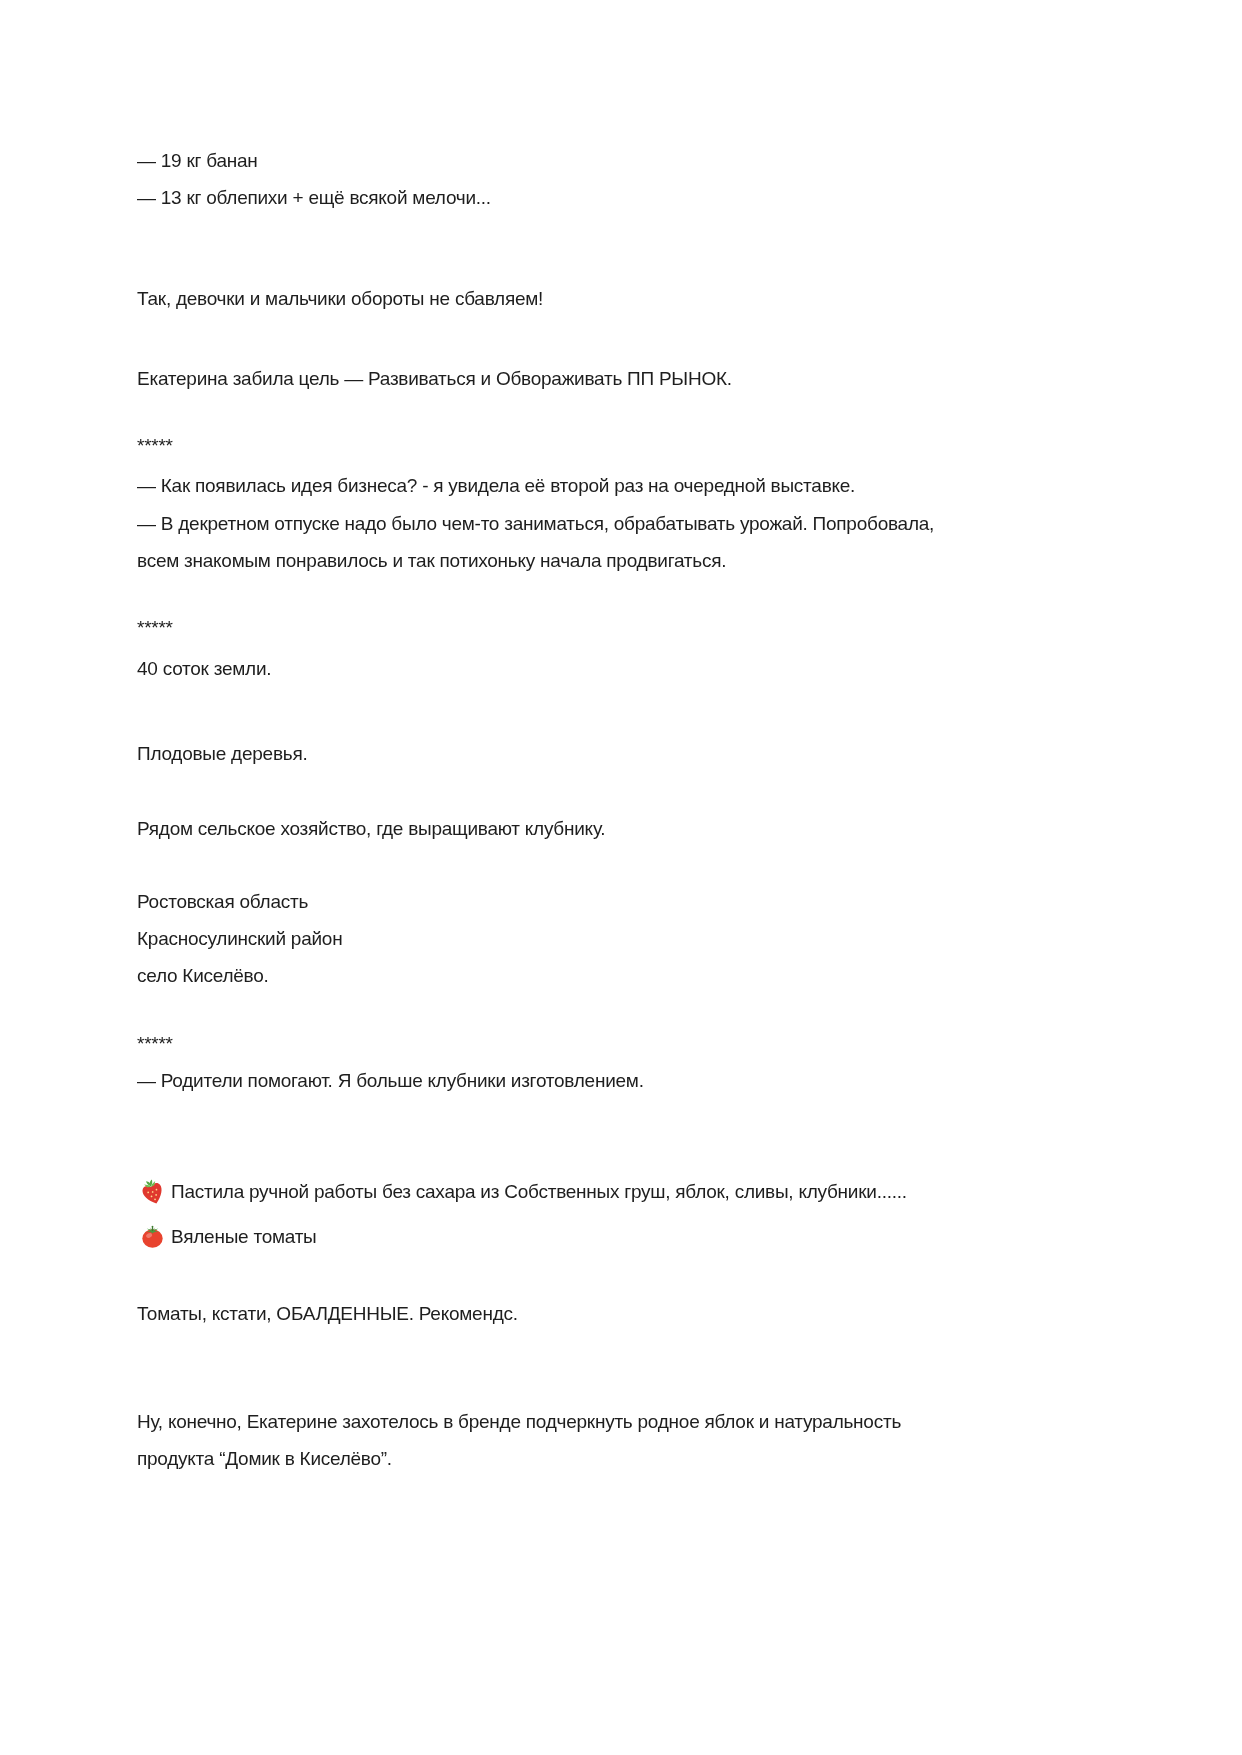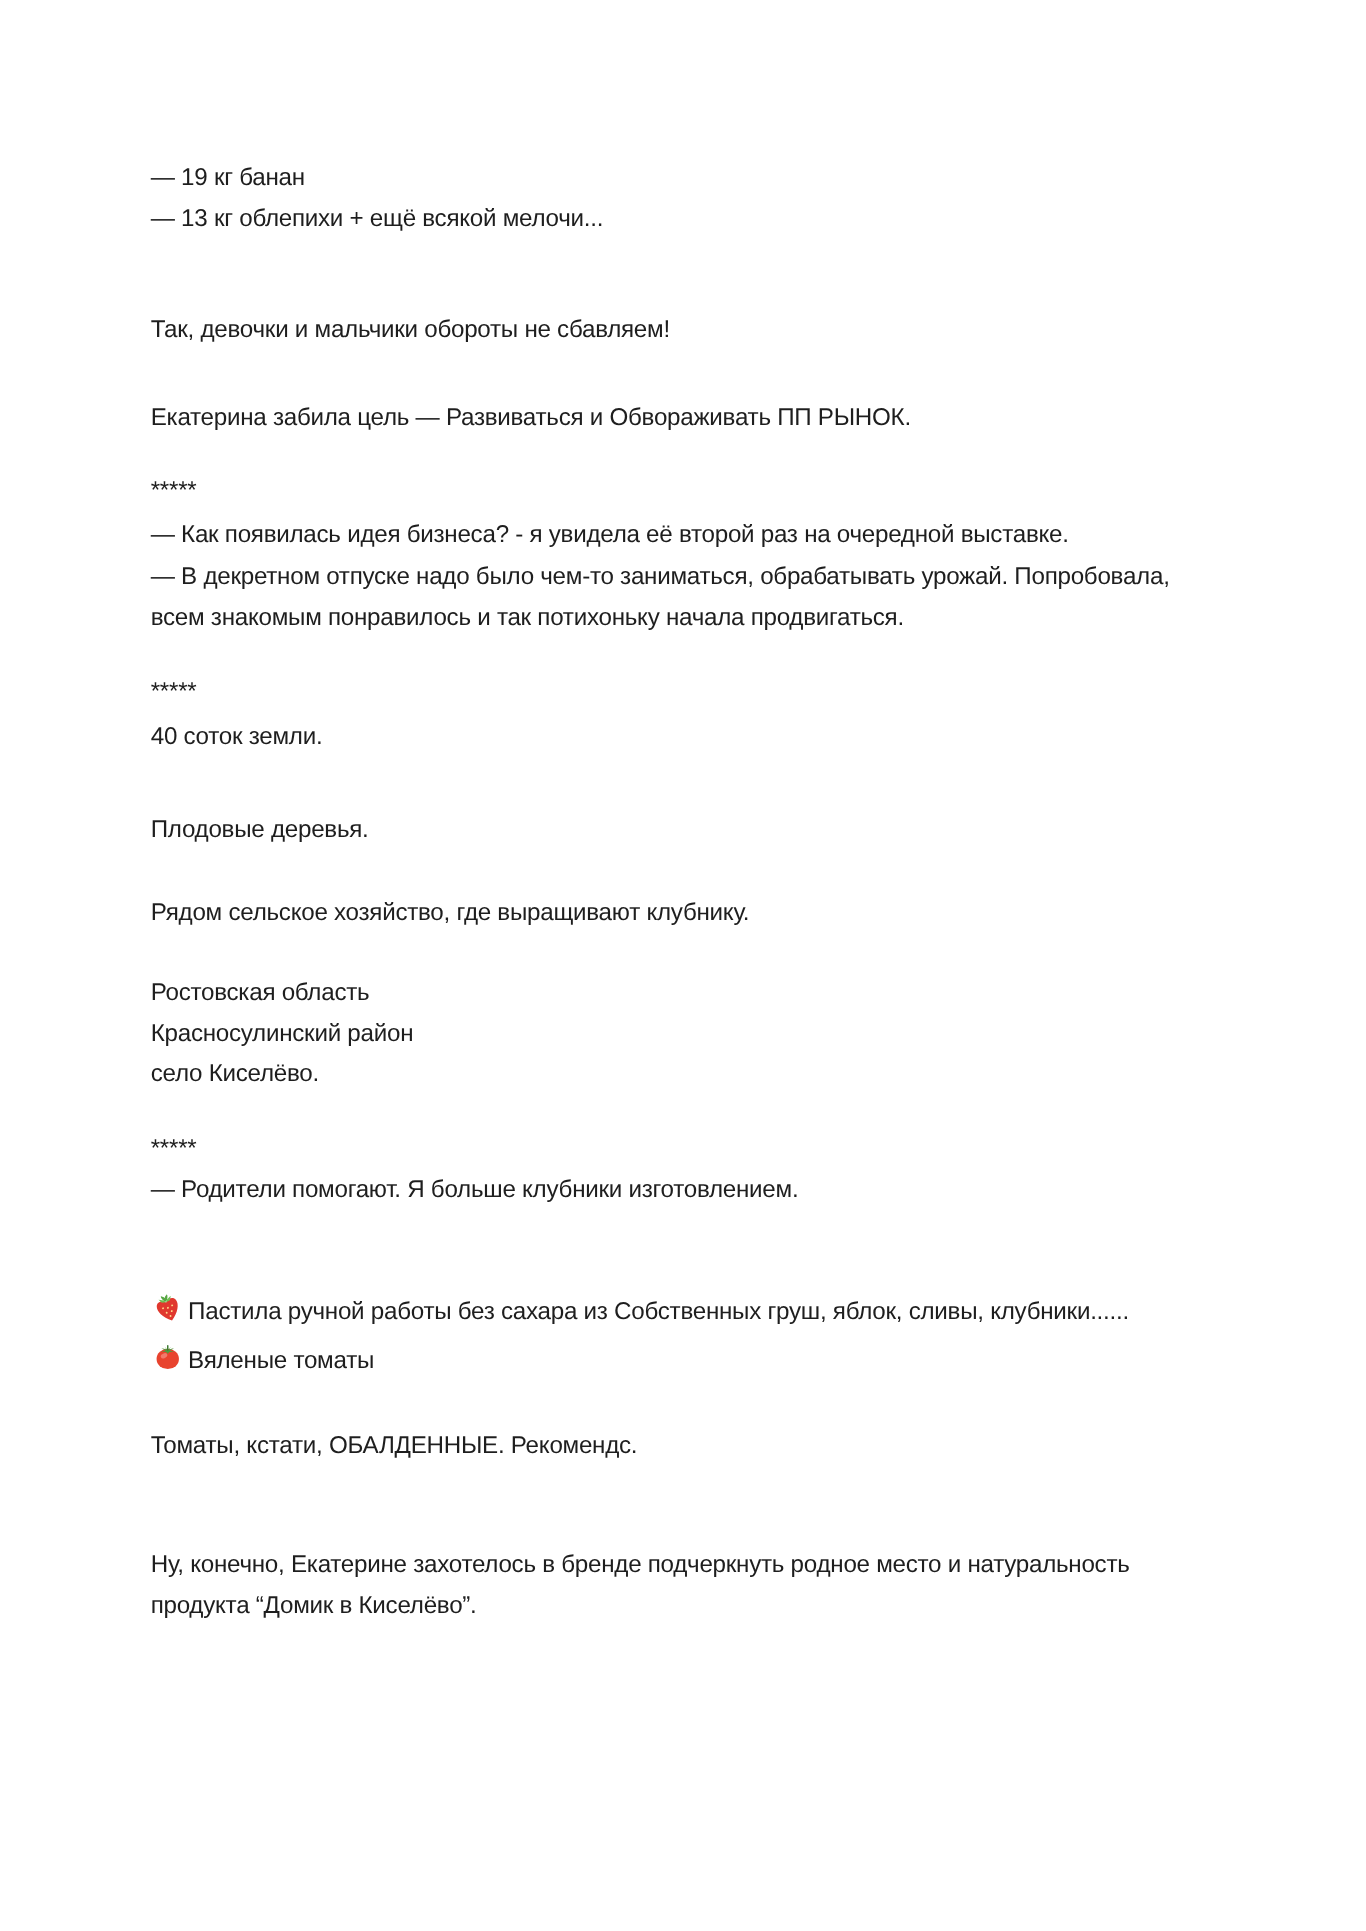--- a/index.html
+++ b/index.html
@@ -14,28 +14,29 @@
     background: #ffffff;
     overflow: hidden;
     font-family: "Liberation Sans", "DejaVu Sans", sans-serif;
     color: #1e1e1e;
   }
   .doc {
     padding: 142px 80px 0 137px;
   }
   .ln {
     margin: 0;
-    font-size: 22px;
+    font-size: 19px;
     line-height: 37px;
     letter-spacing: -0.25px;
     white-space: nowrap;
     color: #1e1e1e;
   }
   .item {
     display: flex;
+    align-items: center;
     gap: 3px;
   }
   .fruit-icon {
     width: 31px;
     height: 31px;
     flex: 0 0 auto;
     display: inline-block;
   }
 </style>
 </head>
@@ -98,18 +99,18 @@
           <ellipse cx="12.5" cy="15" rx="3.2" ry="2.2" fill="#f2796a" transform="rotate(-25 12.5 15)"></ellipse>
           <path d="M16 9.5 L13 6.5 L14.8 9 L10 7.8 L14 10.3 L9.5 11 L14.5 11.5 L16 13 L17.5 11.5 L22.5 11 L18 10.3 L22 7.8 L17.2 9 L19 6.5 Z" fill="#4e9a3f"></path>
           <path d="M16 5.5 L16 9.5" stroke="#3f7c33" stroke-width="1.4" stroke-linecap="round"></path>
         </svg>
       </span>
       <span>Вяленые томаты</span>
     </p>
 
     <p class="ln" style="margin-top:40px">Томаты, кстати, ОБАЛДЕННЫЕ. Рекомендс.</p>
 
-    <p class="ln" style="margin-top:71px">Ну, конечно, Екатерине захотелось в бренде подчеркнуть родное место и натуральность</p>
+    <p class="ln" style="margin-top:71px">Ну, конечно, Екатерине захотелось в бренде подчеркнуть родное яблок и натуральность</p>
     <p class="ln">продукта “Домик в Киселёво”.</p>
 
 
   </div>
 </div>
 
 </body></html>

